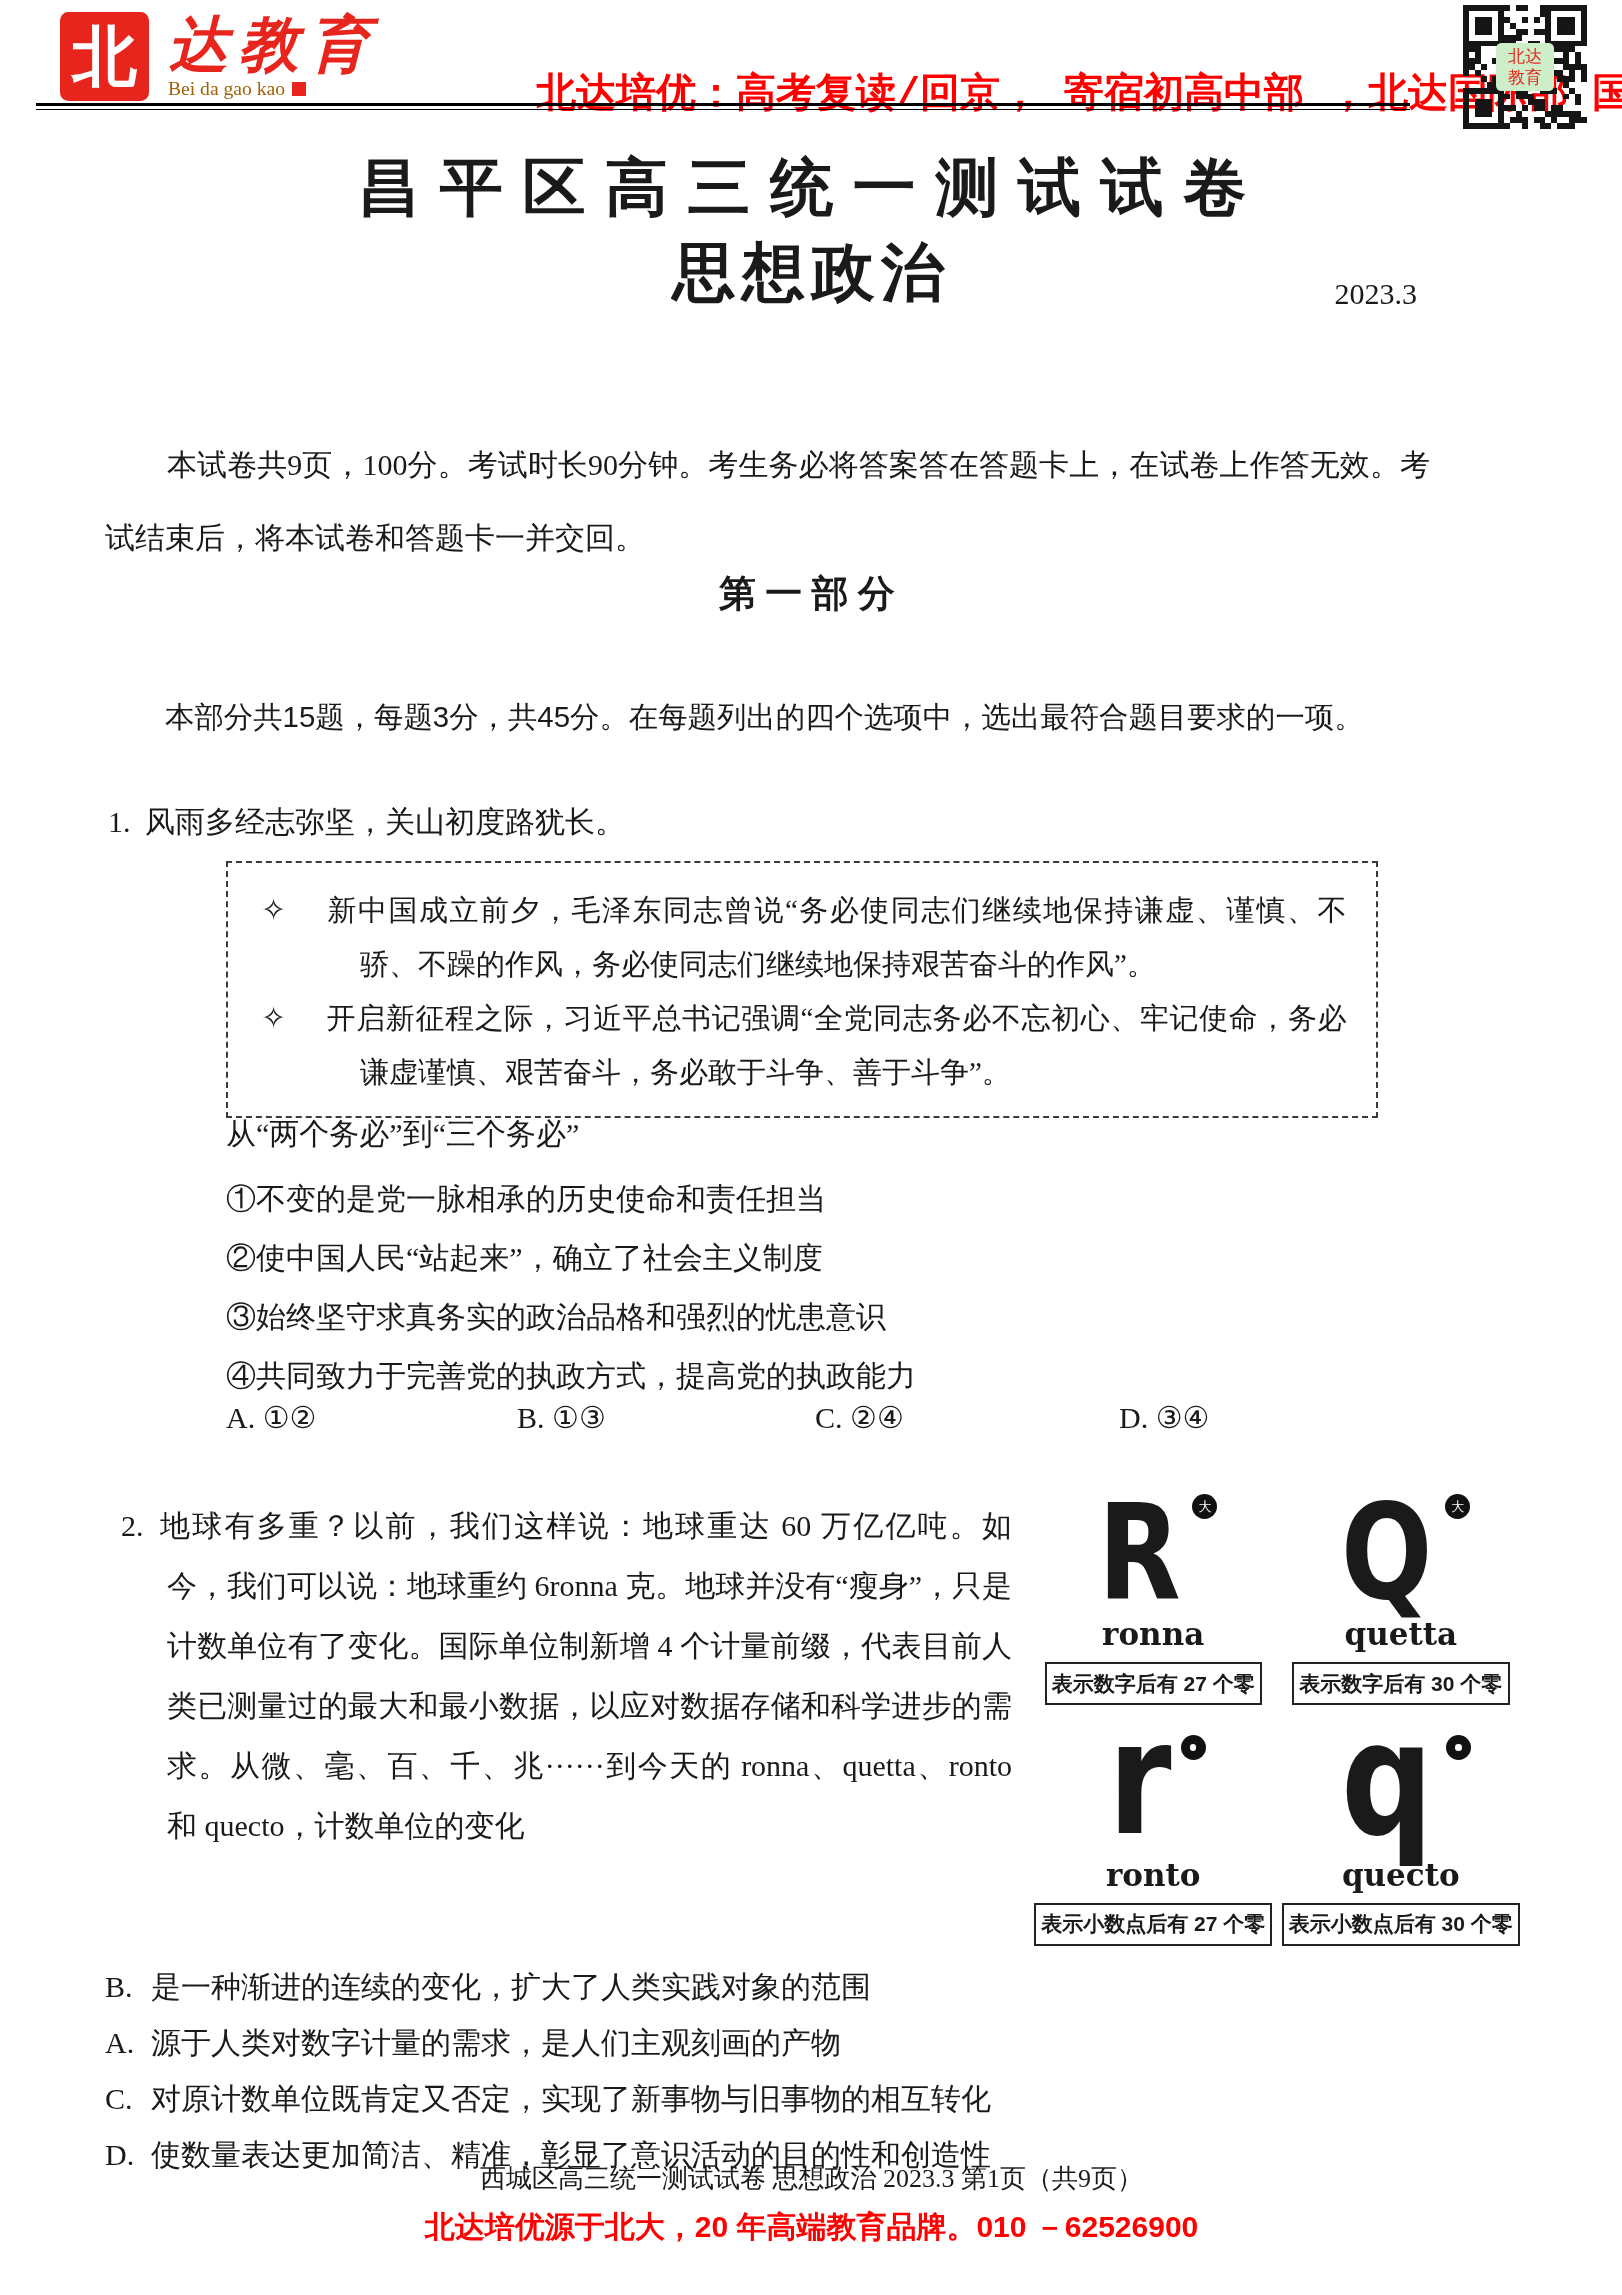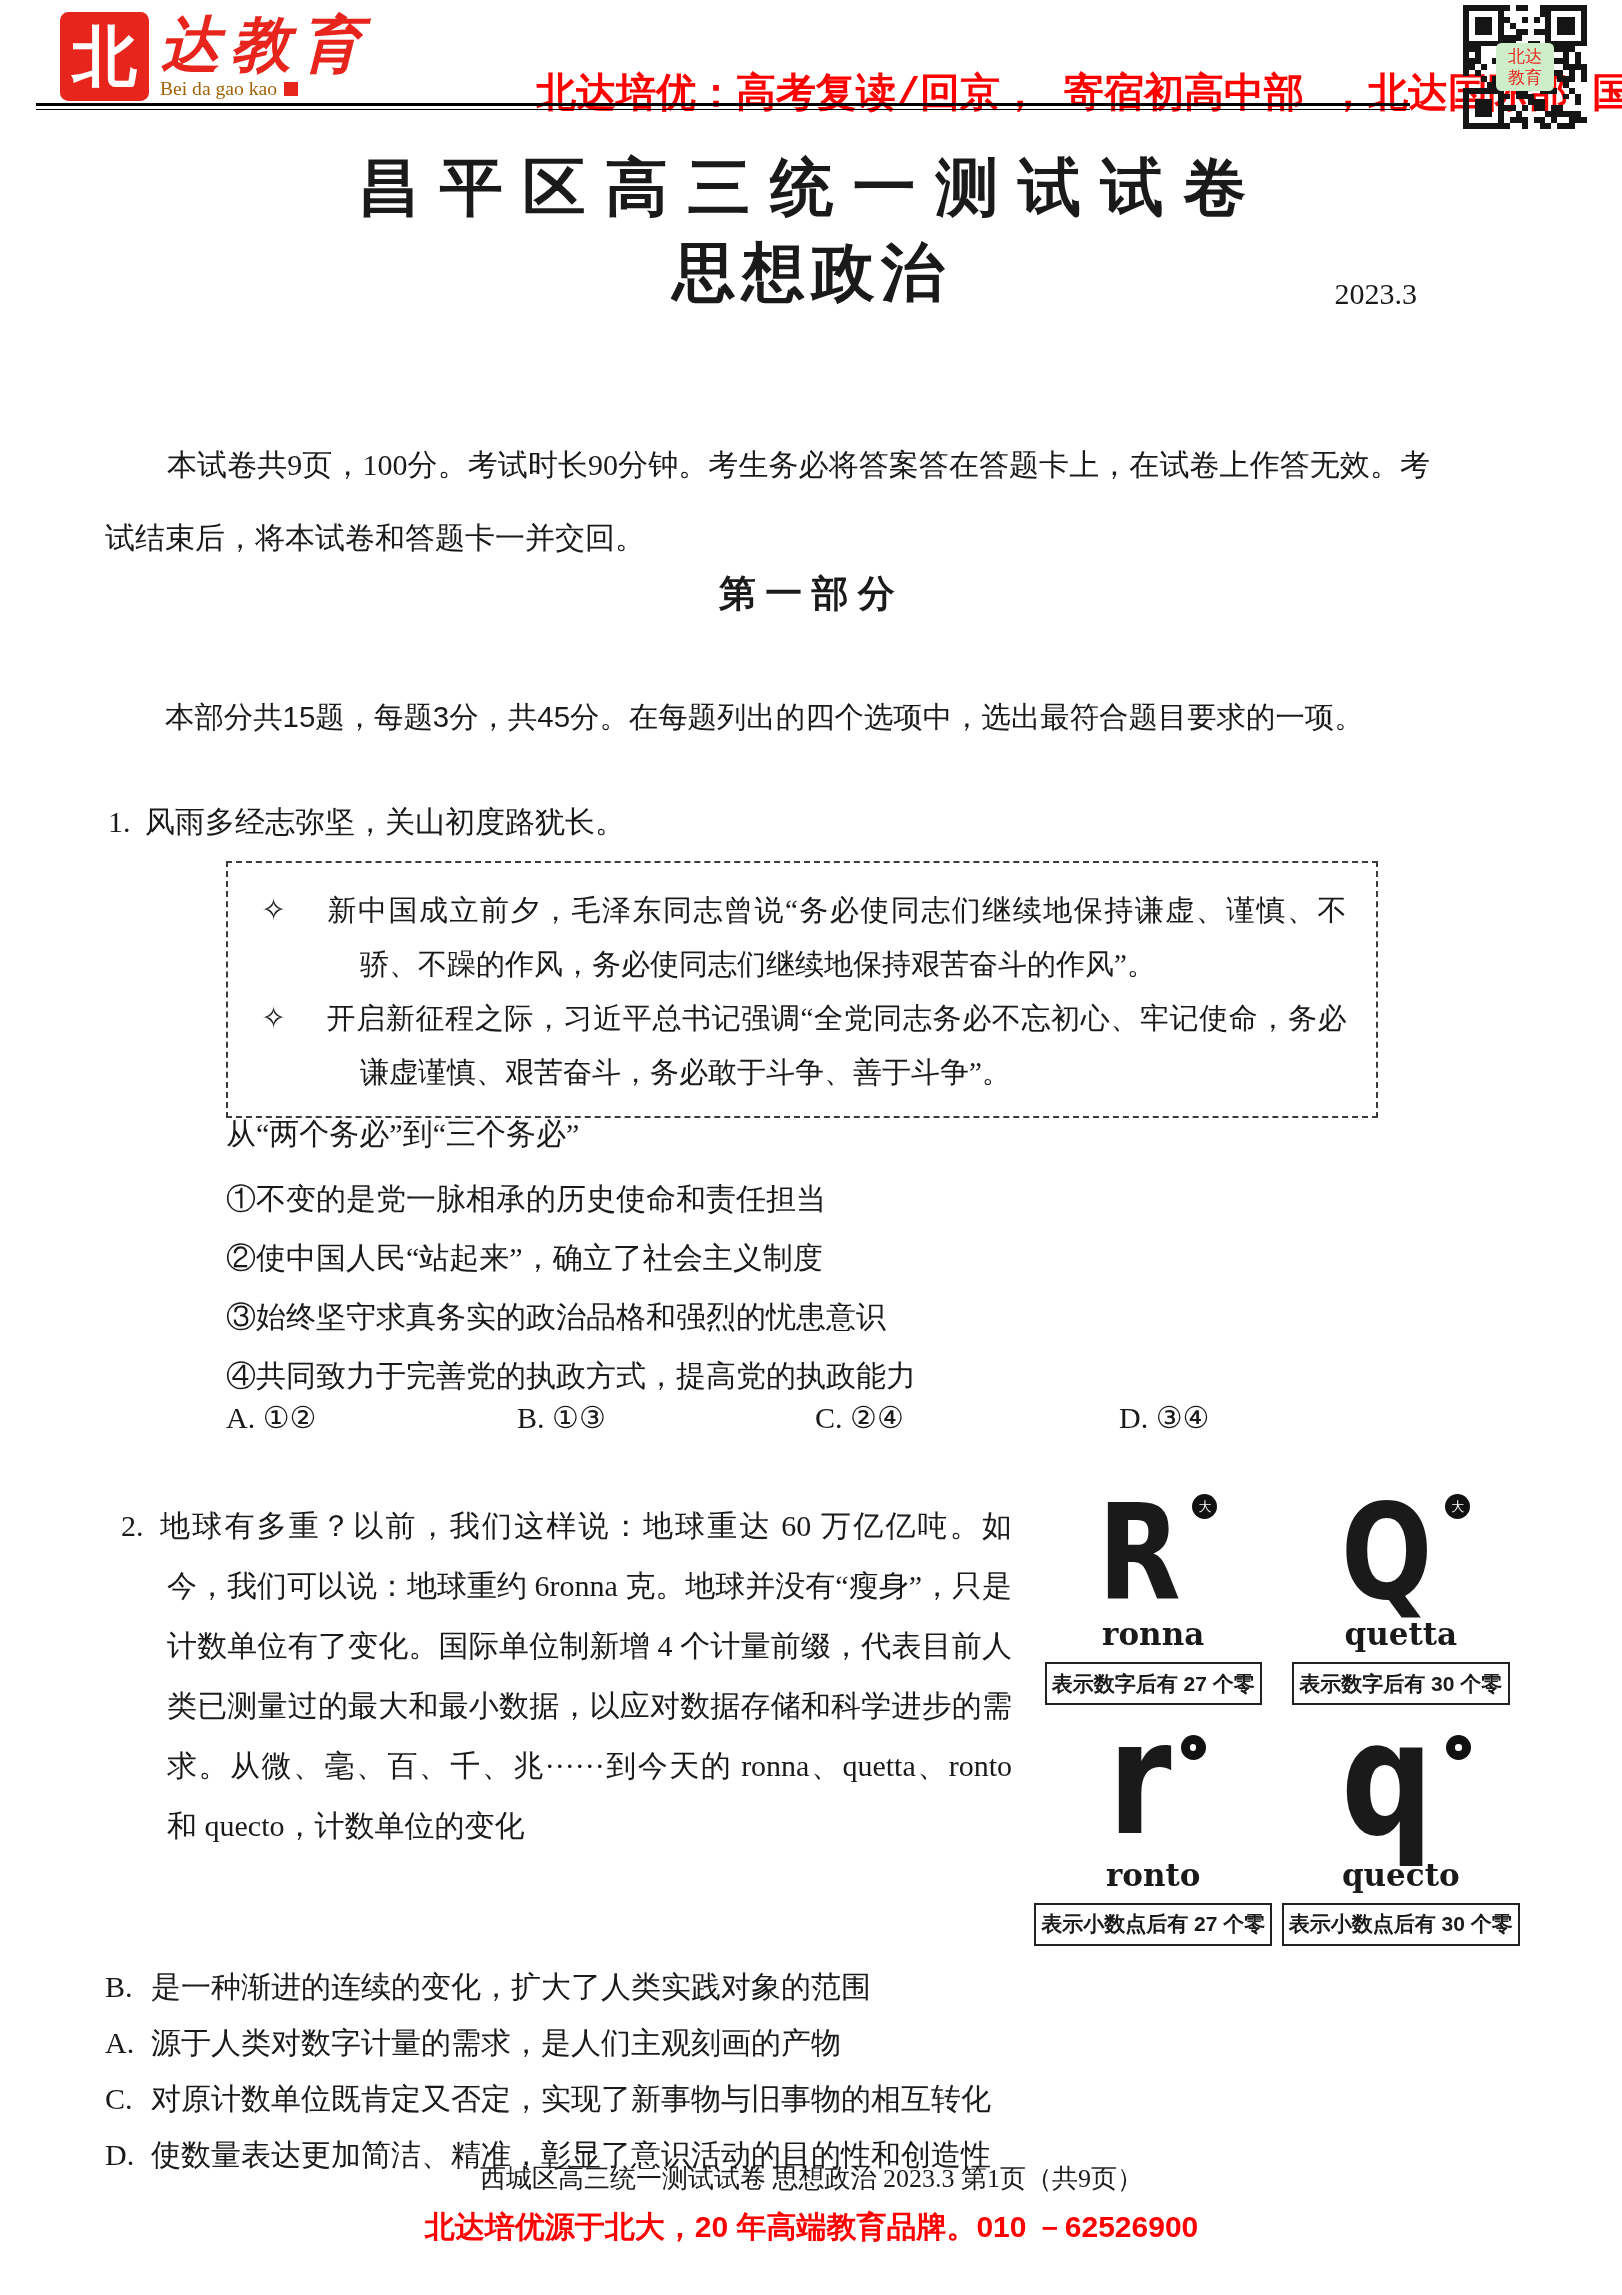--- a/index.html
+++ b/index.html
@@ -5,21 +5,21 @@
   html,body{margin:0;padding:0;background:#888;}
   .page{position:relative;width:1623px;height:2295px;background:#ffffff;overflow:hidden;
         font-family:"Liberation Serif","DejaVu Serif",serif;color:#1a1a1a;margin:0 auto;}
 
   
   .logo{position:absolute;left:62px;top:14.4px;display:flex;gap:13px;}
   .seal{width:85px;height:85px;background:#e8251d;border-radius:6.5px;display:flex;
         align-items:center;justify-content:center;color:#fff;
         font-family:"Liberation Sans","DejaVu Sans",sans-serif;font-weight:bold;font-size:65px;
         box-shadow:0 0 0 2px #e8251d;}
-  .logo-right{display:flex;flex-direction:column;}
+  .logo-right{display:flex;flex-direction:column;margin-left:8px;}
   .logo-name{color:#e8251d;font-family:"DejaVu Serif","Liberation Serif",serif;
              font-style:italic;font-weight:bold;font-size:60px;line-height:1.0;letter-spacing:10.5px;}
   .logo-sub{margin-top:3.9px;font-size:19.6px;color:#a16207;display:flex;align-items:center;gap:7px;
             font-family:"Liberation Serif",serif;}
   .red-sq{display:inline-block;width:14.4px;height:14.4px;background:#e8251d;}
   .tagline{position:absolute;left:536px;top:65px;color:#ff0000;font-weight:bold;font-size:40px;
            font-family:Liberation Mono, monospace;white-space:nowrap;}
   .rule{position:absolute;left:36px;top:103px;width:1374px;height:2.6px;
         border-top:3.9px solid #000;border-bottom:1.3px solid #000;}
   .qr{position:absolute;right:36px;top:5.2px;width:124px;height:124px;}

